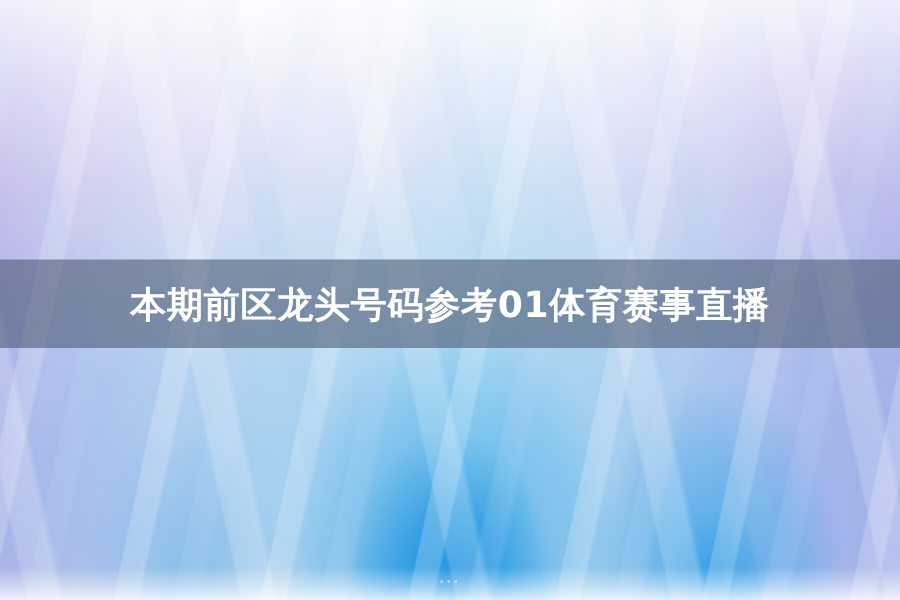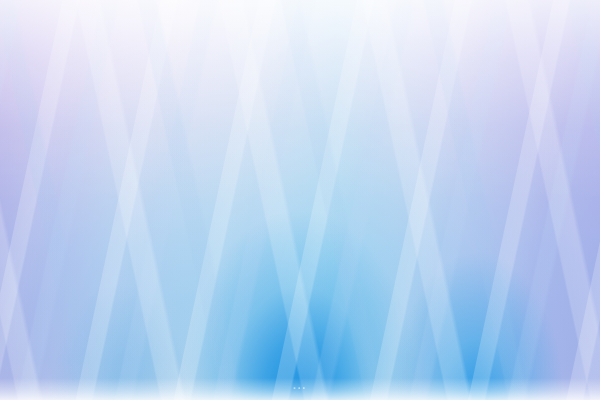--- a/index.html
+++ b/index.html
@@ -172,16 +172,19 @@
 <div id="banner">
 
   <div class="layer-base"></div>
   <div class="layer-htint"></div>
   <div class="layer-core"></div>
   <div class="layer-streaks"></div>
   <div class="layer-streaks-2"></div>
   <div class="layer-topwash"></div>
   <div class="layer-bottomfade"></div>
 
+  <div class="caption-band">
+    <span class="caption-text">本期前区龙头号码参考01体育赛事直播</span>
+  </div>
 
   <div class="watermark">···</div>
 
 </div>
 
 </body></html>

